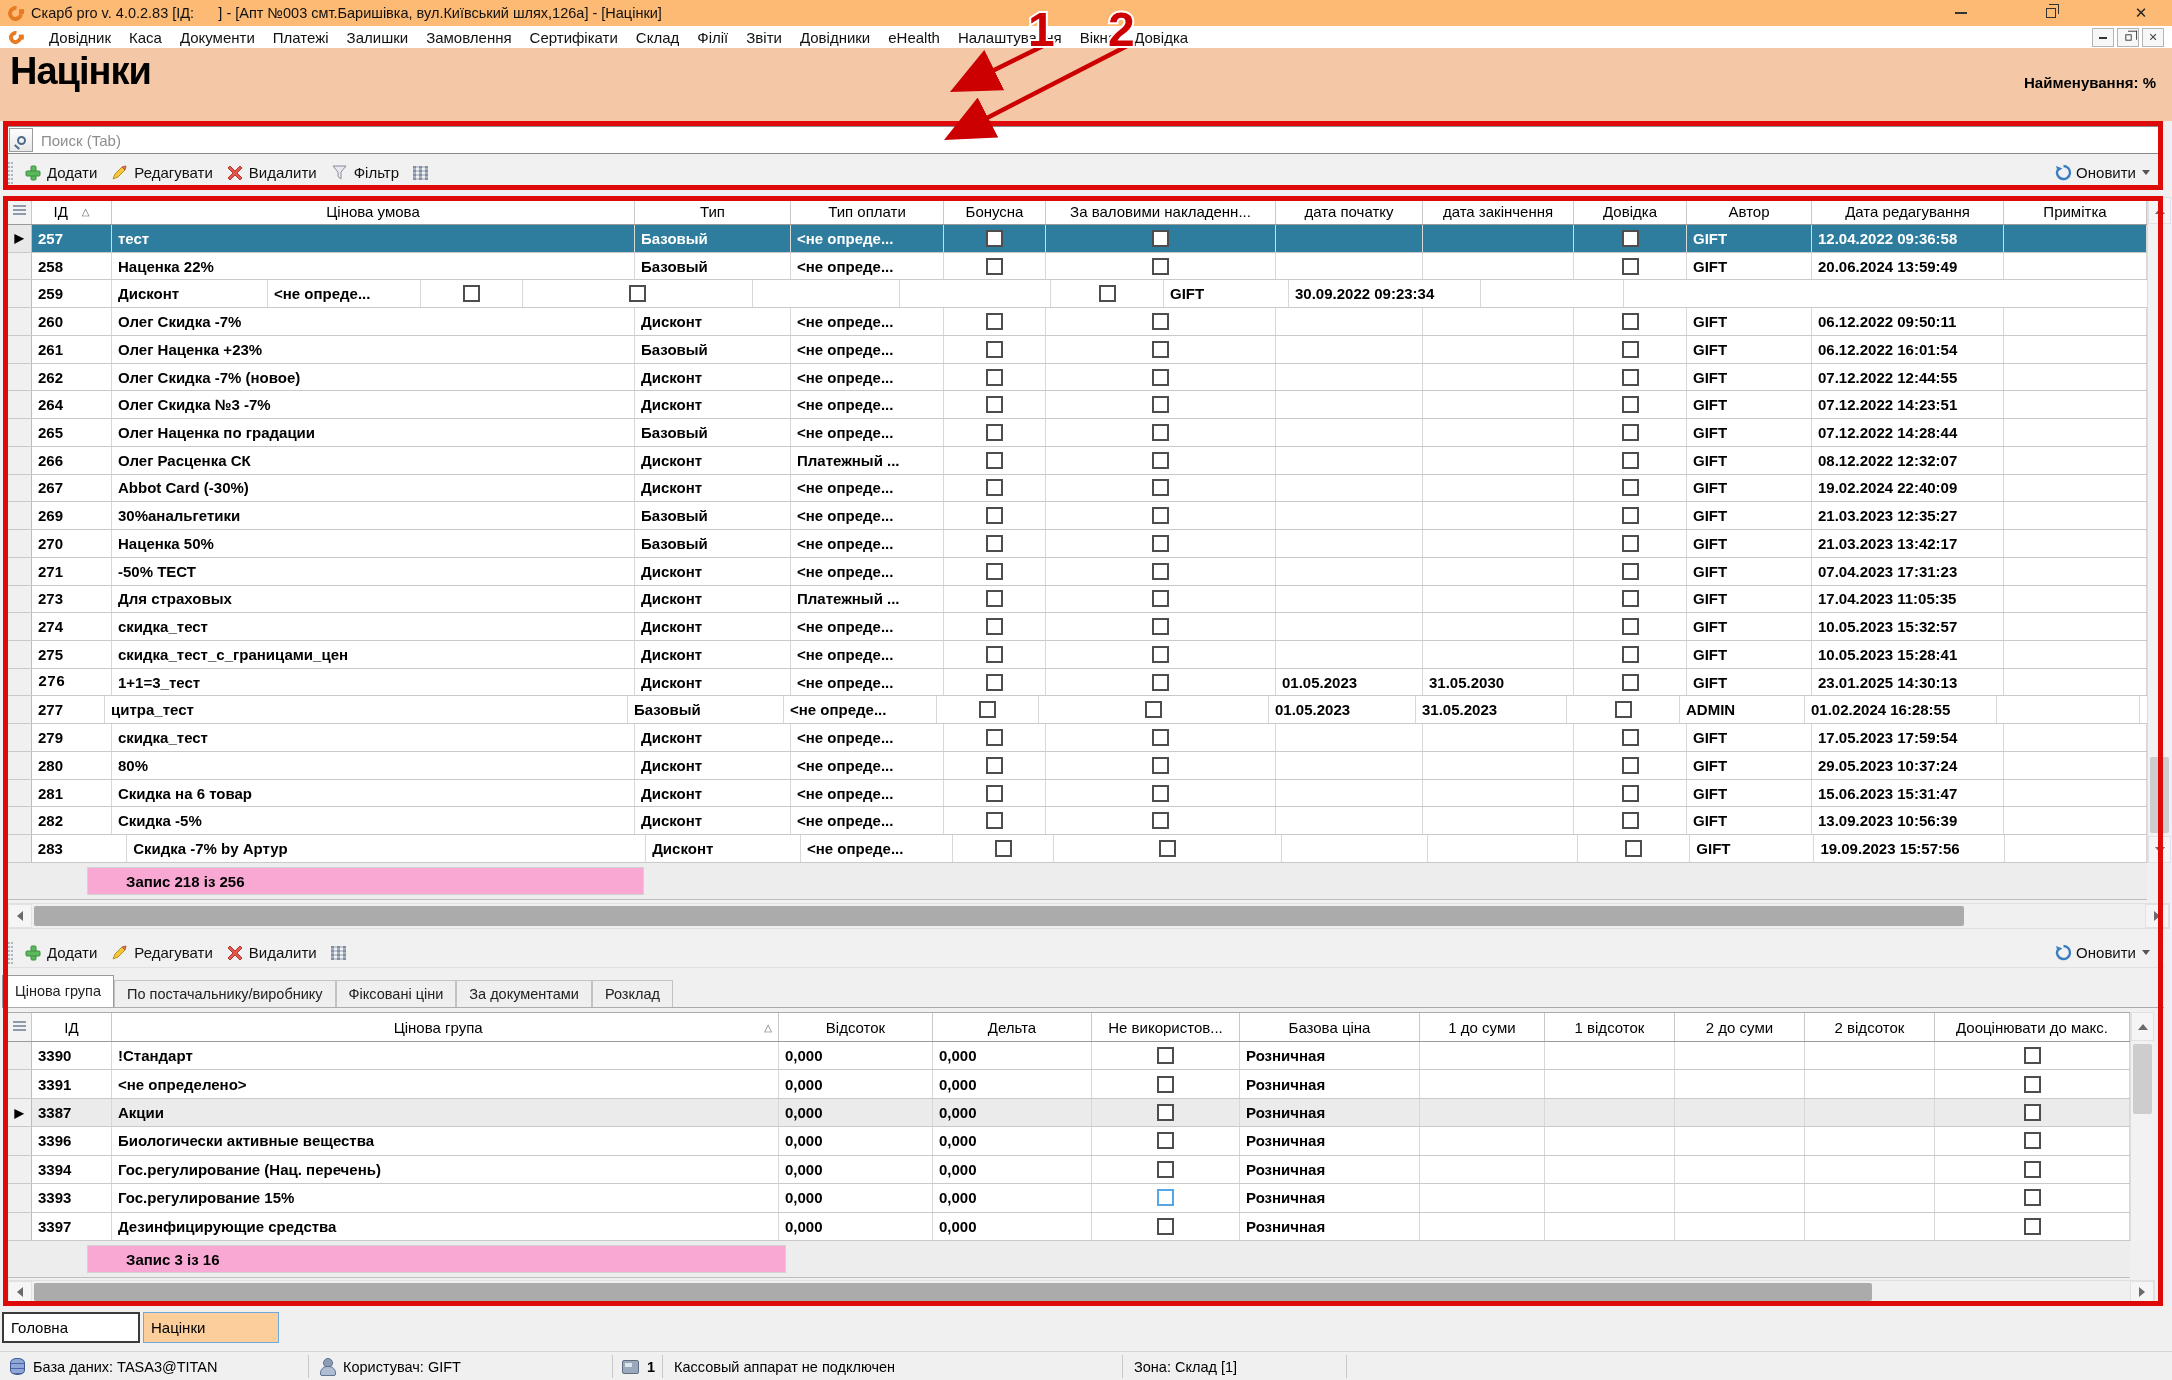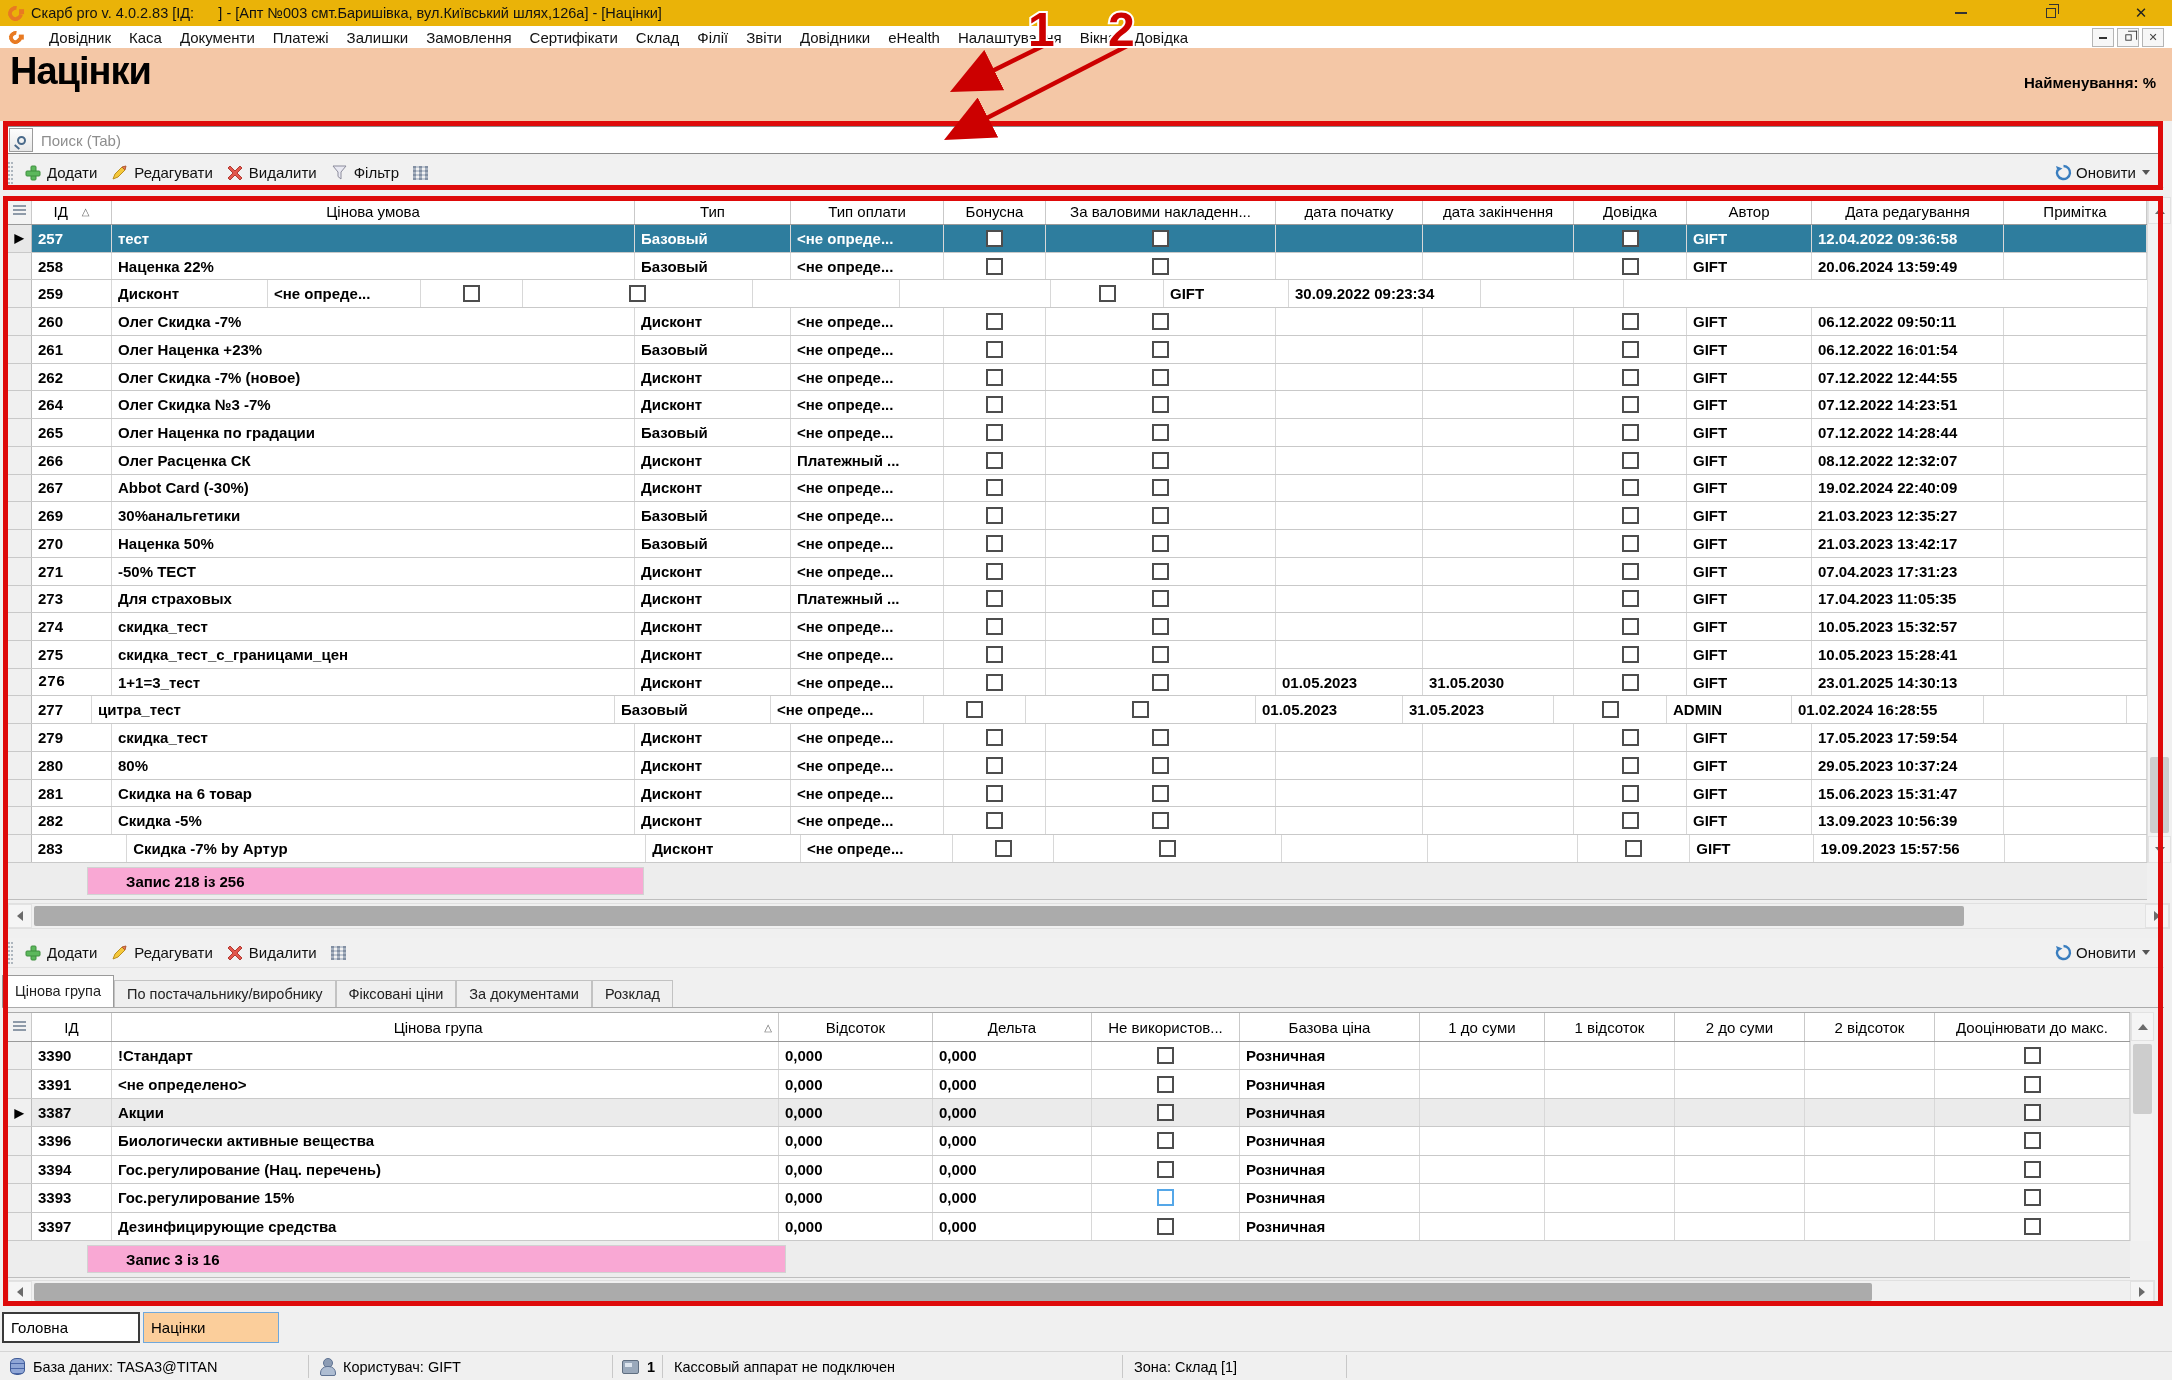--- a/index.html
+++ b/index.html
@@ -1,21 +1,21 @@
 <!DOCTYPE html>
 <html><head>
 <meta charset="utf-8">
 <style>
   html,body{margin:0;padding:0;background:#444;}
   #screen{position:relative;width:2172px;height:1380px;background:#F0F0F0;overflow:hidden;
           font-family:"Liberation Sans",sans-serif;color:#000;}
   *{box-sizing:border-box;}
 
   
-  .titlebar{position:absolute;top:0;left:0;right:0;height:26px;background:#eab308;display:flex;align-items:center;}
+  .titlebar{position:absolute;top:0;left:0;right:0;height:26px;background:#fdba74;display:flex;align-items:center;}
   .appicon{position:relative;width:15px;height:15px;border:4px solid #E87A22;border-radius:50%;
            border-right-color:transparent;transform:rotate(-35deg);margin:0 8px 0 8px;flex:0 0 auto;}
   .appicon i{position:absolute;right:-5px;top:3px;width:5px;height:5px;background:#E87A22;transform:rotate(35deg);}
   .wtitle{font-size:14.5px;white-space:pre;color:#111;}
   .winbtns{position:absolute;right:12px;top:0;height:26px;display:flex;align-items:center;gap:52px;}
   .wbtn{width:38px;height:22px;display:flex;align-items:center;justify-content:center;color:#222;font-size:15px;}
   .bar-min{width:12px;height:2px;background:#333;}
   .box-restore{position:relative;width:10px;height:10px;border:1.6px solid #333;}
   .box-restore:before{content:"";position:absolute;left:2px;top:-4.6px;width:9px;height:9px;border:1.6px solid #333;border-bottom:none;border-left:none;}
 
@@ -607,21 +607,21 @@
         <div class="c " style="width: 151px;">31.05.2030</div>
         <div class="c center" style="width: 113px;">
           <span class="cb"></span>
         </div>
         <div class="c " style="width: 125px;">GIFT</div>
         <div class="c " style="width: 192px;">23.01.2025 14:30:13</div>
         <div class="c " style="width: 143px;"></div>
       </div>
       <div class="trow" style="height: 27.74px;">
         <div class="c marker" style="width: 25px;"></div>
-        <div class="c " style="width: 60px;">277</div>
+        <div class="c " style="width: 73px;">277</div>
         <div class="c " style="width: 523px;">цитра_тест</div>
         <div class="c " style="width: 156px;">Базовый</div>
         <div class="c " style="width: 153px;">&lt;не опреде...</div>
         <div class="c center" style="width: 102px;">
           <span class="cb"></span>
         </div>
         <div class="c center" style="width: 230px;">
           <span class="cb"></span>
         </div>
         <div class="c " style="width: 147px;">01.05.2023</div>

